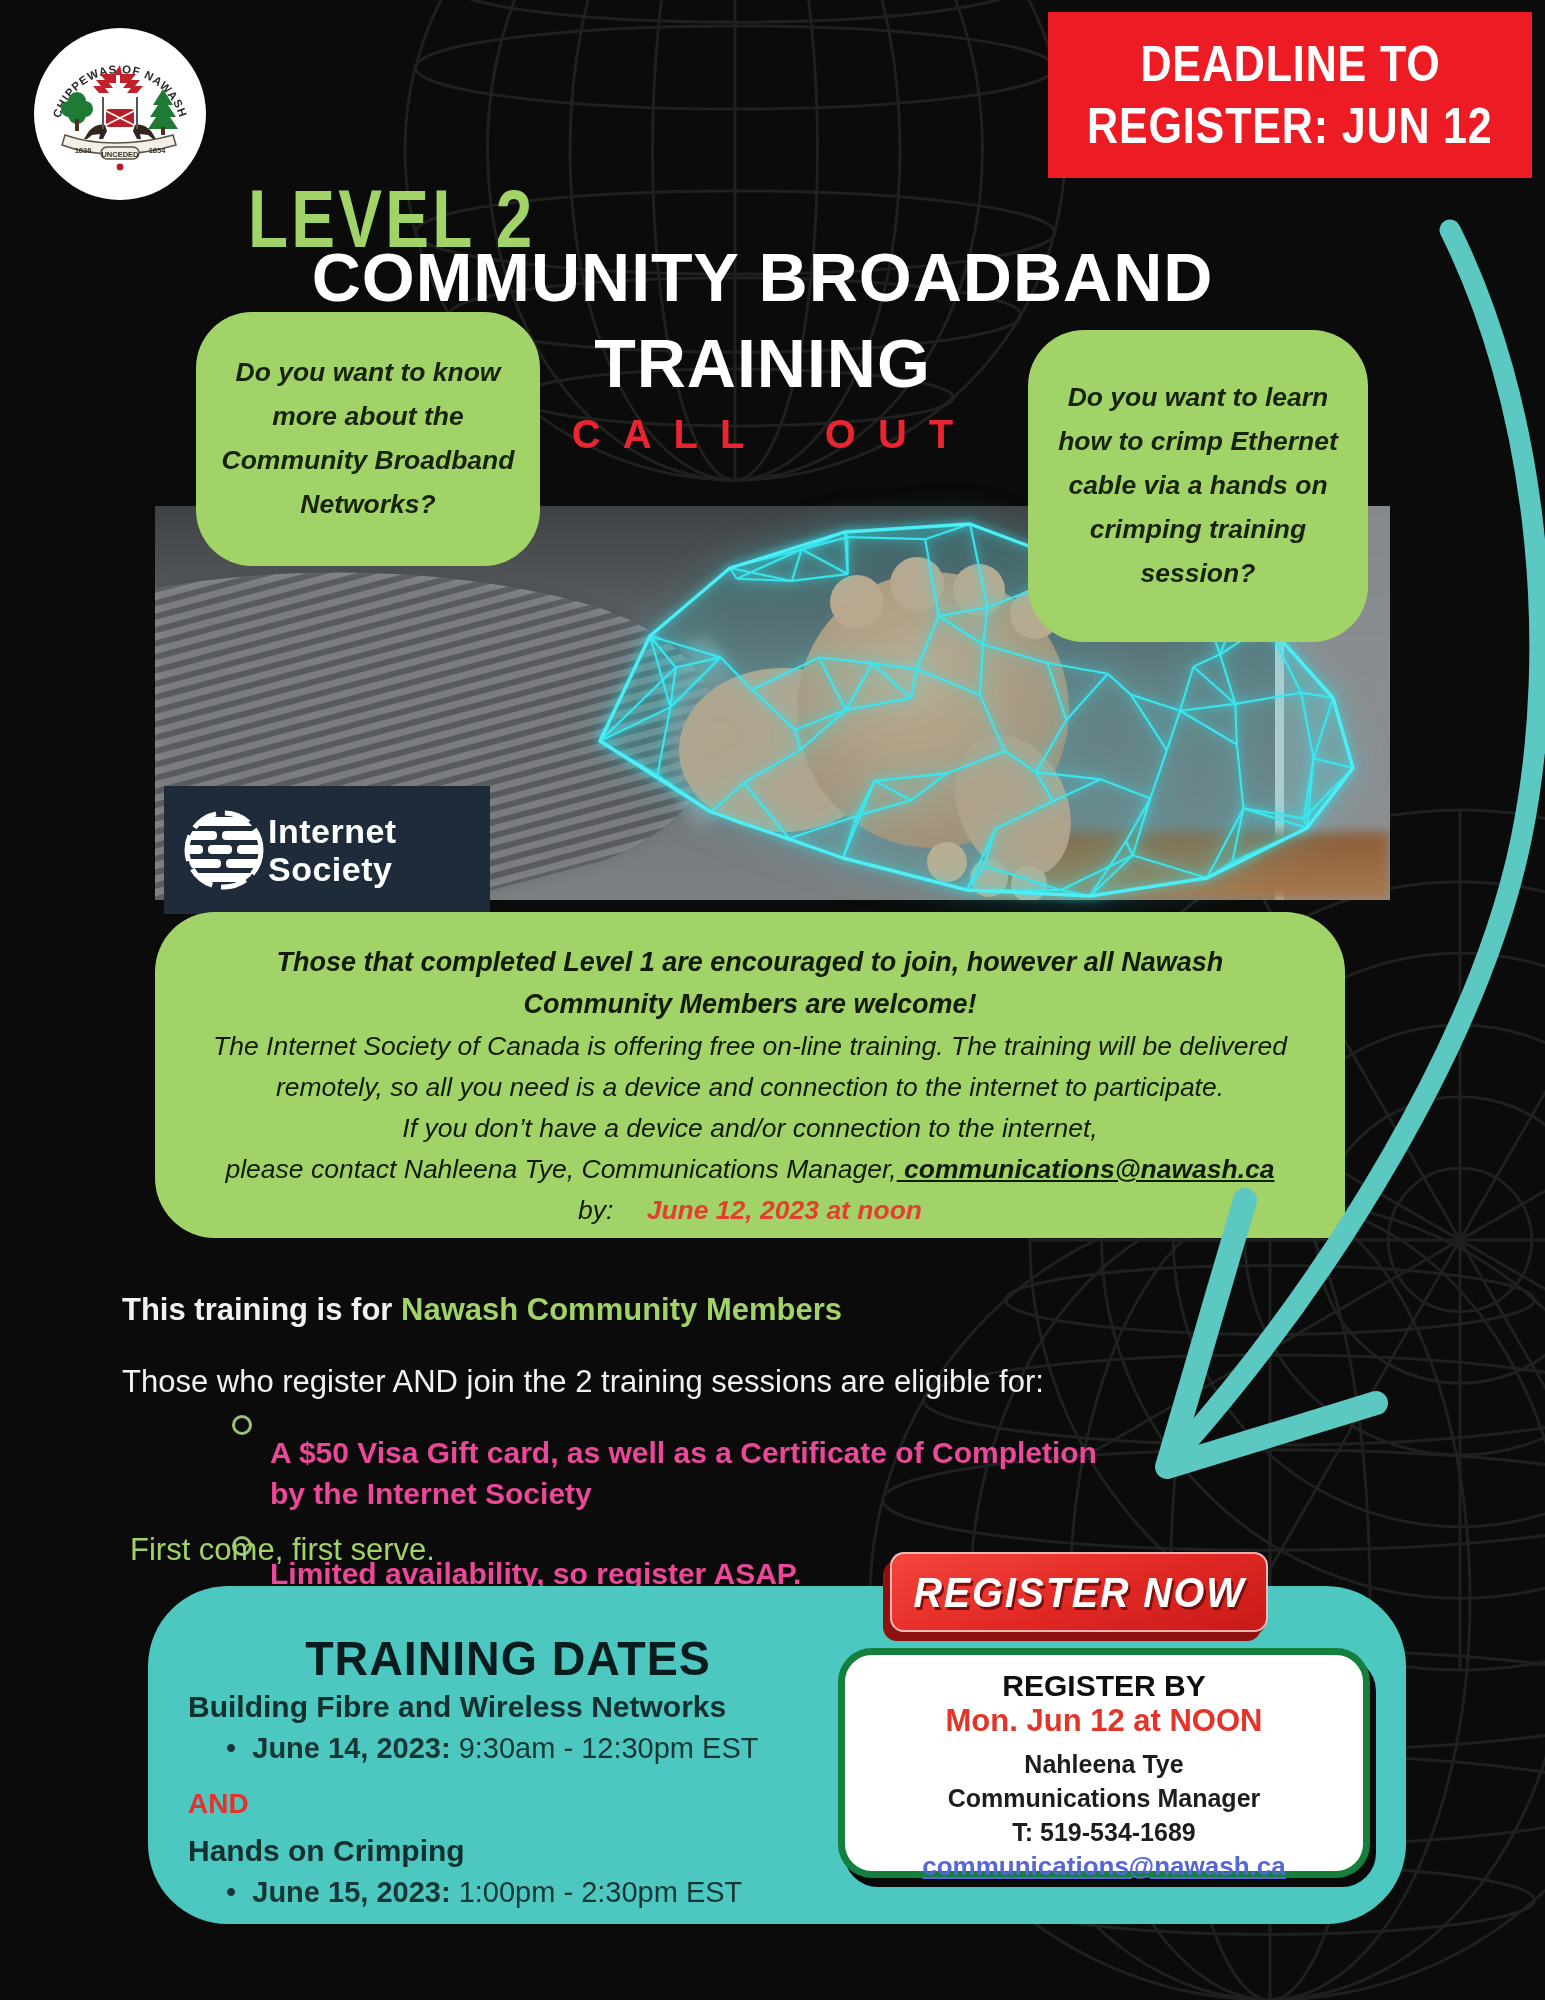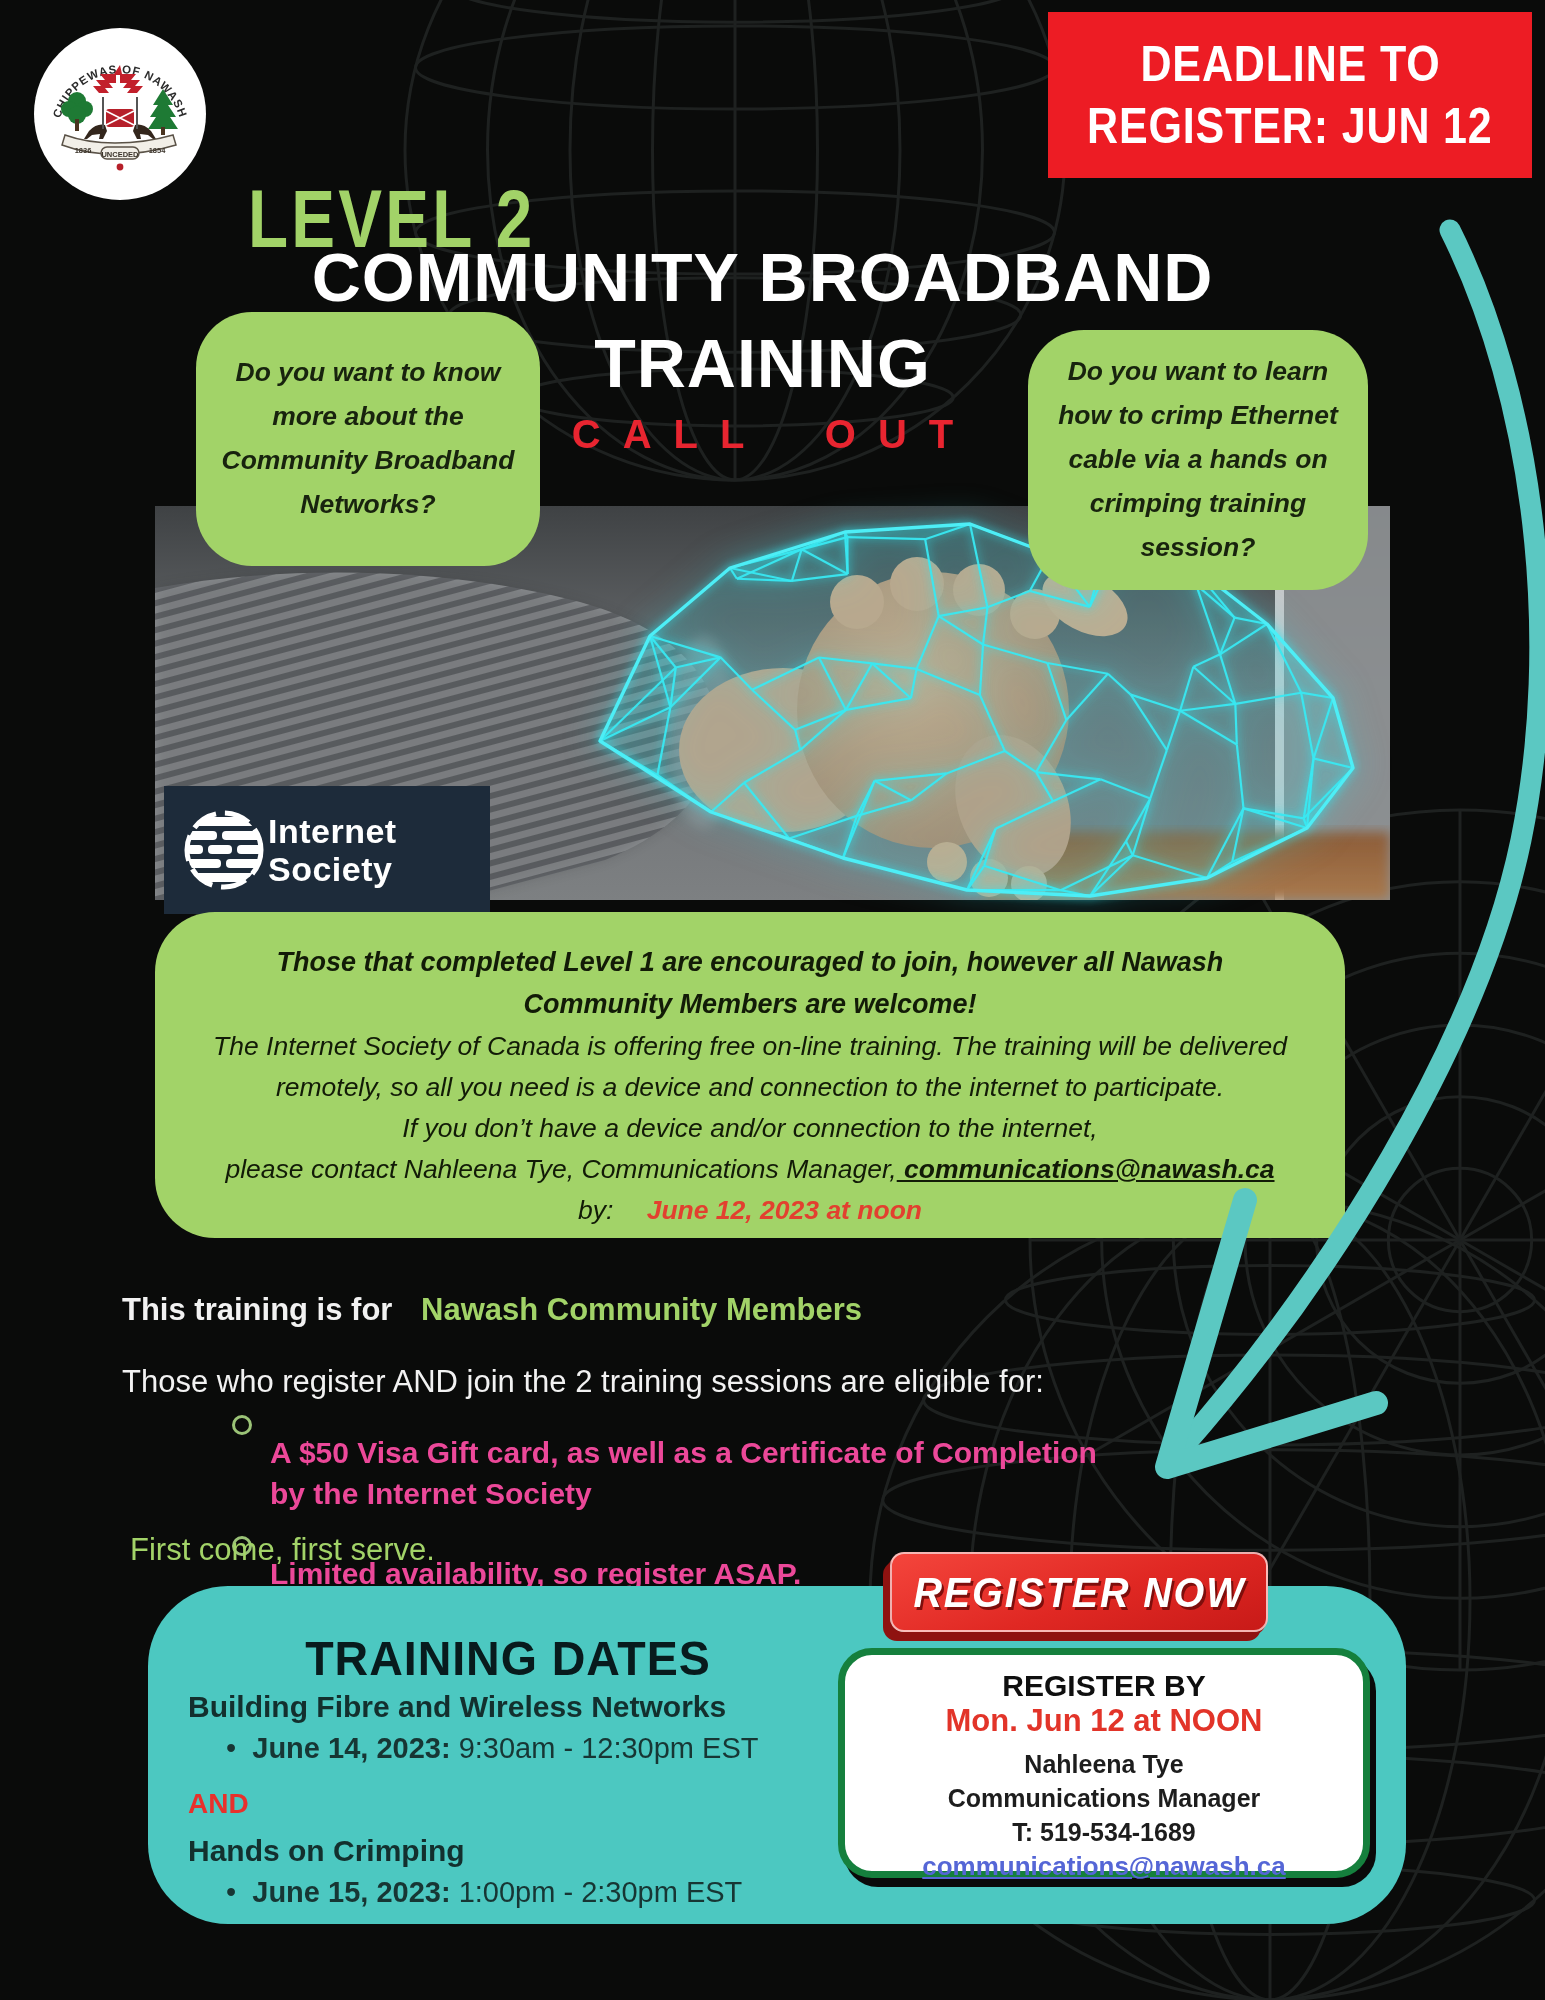--- a/index.html
+++ b/index.html
@@ -34,39 +34,39 @@
   #photo-mesh{position:absolute;left:155px;top:506px;z-index:2;
       filter:drop-shadow(0 0 5px rgba(45,229,240,.95)) drop-shadow(0 0 16px rgba(45,229,240,.5));}
   .meshlines line{stroke:var(--mesh-cyan);stroke-width:2.2;opacity:.95;}
   .meshlines polygon{fill:rgba(57,233,243,.05);stroke:#4deef6;stroke-width:3.4;stroke-linejoin:round;}
 
   
   .bubble{background:var(--green);color:#18230e;font-style:italic;font-weight:600;
           text-align:center;z-index:3;display:flex;align-items:center;justify-content:center;
           font-size:26.5px;line-height:1.66;padding:10px 24px;box-sizing:border-box;}
   .bubble-left{left:196px;top:312px;width:344px;height:254px;border-radius:56px;}
-  .bubble-right{left:1028px;top:330px;width:340px;height:260px;border-radius:56px;}
+  .bubble-right{left:1028px;top:330px;width:340px;height:312px;border-radius:56px;}
 
   
   .isoc{left:164px;top:786px;width:326px;height:128px;background:var(--navy);z-index:2;
         display:flex;align-items:center;}
   .isoc-text{color:#fff;font-size:34px;font-weight:600;line-height:1.12;letter-spacing:.5px;}
 
   
   .infobox{left:155px;top:912px;width:1190px;height:326px;background:var(--green);
            border-radius:60px 60px 0 60px;z-index:2;color:#121b07;font-style:italic;
            text-align:center;box-sizing:border-box;padding:30px 56px 15px;}
   .infobox p{margin:0;font-size:26.5px;line-height:1.55;font-weight:500;}
   .infobox .lead{font-weight:800;font-size:27px;}
   .infobox .email{text-decoration:underline;color:inherit;font-weight:600;}
   .infobox .red{color:#e2402f;font-weight:600;margin-left:26px;}
 
   
   .forline{left:122px;top:1292px;font-size:31px;font-weight:600;color:#f2f2f2;z-index:3;}
-  .forline .green{color:var(--green);margin-left:20px;}
+  .forline .green{color:var(--green);}
   .eligible{left:122px;top:1364px;font-size:31px;font-weight:500;color:#f2f2f2;z-index:3;}
   .bullets{left:232px;top:1404px;width:920px;z-index:3;display:flex;flex-direction:column;gap:10px;}
   .brow{display:flex;}
   .ring{width:14px;height:14px;border:3px solid #9bc377;border-radius:50%;margin:11px 18px 0 0;flex:0 0 auto;}
   .btext{font-size:30px;line-height:1.38;font-weight:700;color:#ec4899;max-width:860px;margin-top:28px;}
   .firstcome{left:130px;top:1532px;font-size:31px;font-weight:500;color:var(--green);z-index:3;}
 
   
   .tealbox{left:148px;top:1586px;width:1258px;height:338px;background:var(--teal);
            border-radius:80px;z-index:4;}

